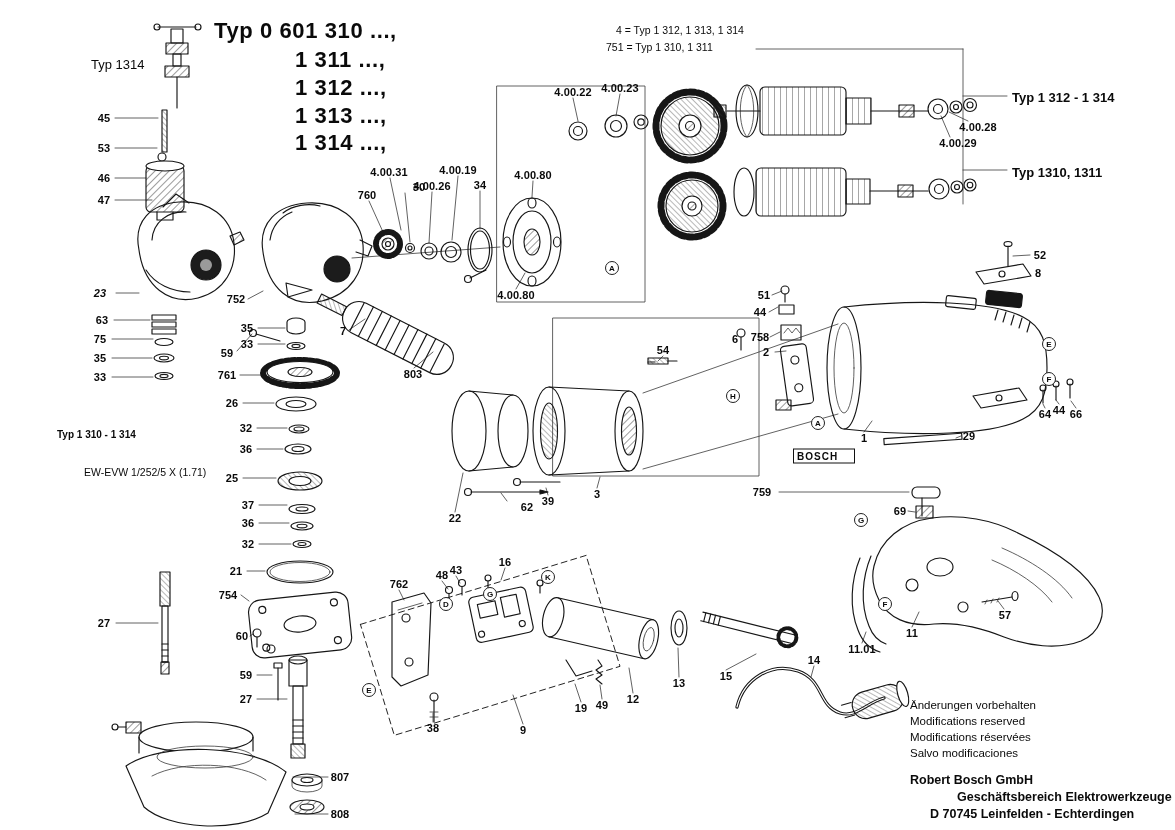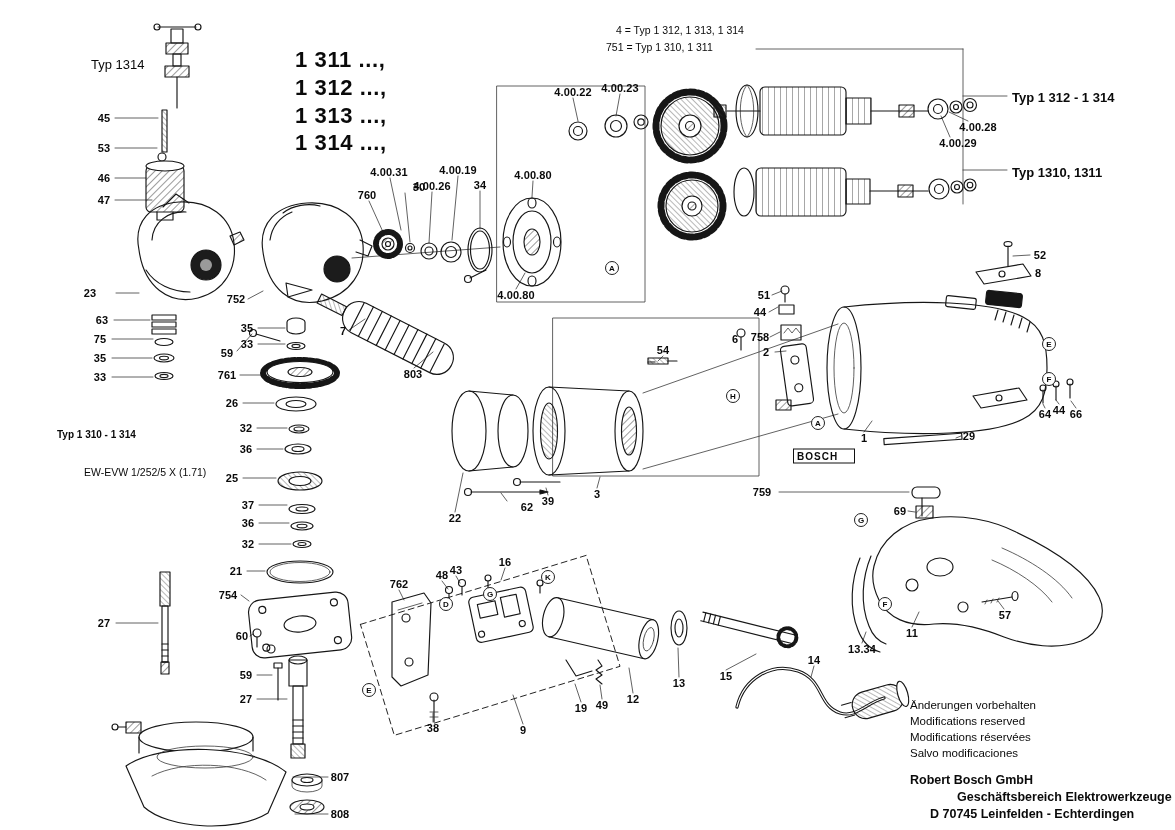--- a/index.html
+++ b/index.html
@@ -373,20 +373,21 @@
           <ellipse cx="307" cy="780" rx="6" ry="2.5"></ellipse>
     <path d="M292,780 v6 a15,6 0 0 0 30,0 v-6" class="thin"></path>
     <ellipse cx="307" cy="807" rx="17" ry="7" fill="url(#h1)"></ellipse>
           <ellipse cx="307" cy="807" rx="7" ry="3" fill="#fff"></ellipse>
   </g>
 
 </g>
 </svg>
 
 <div id="labels">
+      <span class="lbl h1 la" style="left: 214px; top: 31px;">Typ 0 601 310 ...,</span>
       <span class="lbl h1 la" style="left: 295px; top: 60px;">1 311 ...,</span>
       <span class="lbl h1 la" style="left: 295px; top: 88px;">1 312 ...,</span>
       <span class="lbl h1 la" style="left: 295px; top: 116px;">1 313 ...,</span>
       <span class="lbl h1 la" style="left: 295px; top: 143px;">1 314 ...,</span>
       <span class="lbl typ la" style="left: 91px; top: 64px;">Typ 1314</span>
       <span class="lbl small la" style="left: 616px; top: 30px;">4 = Typ 1 312, 1 313, 1 314</span>
       <span class="lbl small la" style="left: 606px; top: 47px;">751 = Typ 1 310, 1 311</span>
       <span class="lbl typb la" style="left: 1012px; top: 97px;">Typ 1 312 - 1 314</span>
       <span class="lbl typb la" style="left: 1012px; top: 172px;">Typ 1310, 1311</span>
       <span class="lbl typb2 la" style="left: 57px; top: 434px;">Typ 1 310 - 1 314</span>
@@ -396,21 +397,21 @@
       <span class="lbl foot la" style="left: 910px; top: 721px;">Modifications reserved</span>
       <span class="lbl foot la" style="left: 910px; top: 737px;">Modifications réservées</span>
       <span class="lbl foot la" style="left: 910px; top: 753px;">Salvo modificaciones</span>
       <span class="lbl footb la" style="left: 910px; top: 780px;">Robert Bosch GmbH</span>
       <span class="lbl footb la" style="left: 910px; top: 797px; margin-left: 47px;">Geschäftsbereich Elektrowerkzeuge</span>
       <span class="lbl footb la" style="left: 910px; top: 814px; padding-left: 20px;">D 70745 Leinfelden - Echterdingen</span>
       <span class="lbl part" style="left: 104px; top: 118px;">45</span>
       <span class="lbl part" style="left: 104px; top: 148px;">53</span>
       <span class="lbl part" style="left: 104px; top: 178px;">46</span>
       <span class="lbl part" style="left: 104px; top: 200px;">47</span>
-      <span class="lbl part" style="left: 90px; top: 293px;">23</span>
+      <span class="lbl part" style="left: 100px; top: 293px; font-style: italic;">23</span>
       <span class="lbl part" style="left: 102px; top: 320px;">63</span>
       <span class="lbl part" style="left: 100px; top: 339px;">75</span>
       <span class="lbl part" style="left: 100px; top: 358px;">35</span>
       <span class="lbl part" style="left: 100px; top: 377px;">33</span>
       <span class="lbl part" style="left: 104px; top: 623px;">27</span>
       <span class="lbl part" style="left: 236px; top: 299px;">752</span>
       <span class="lbl part" style="left: 247px; top: 328px;">35</span>
       <span class="lbl part" style="left: 247px; top: 344px;">33</span>
       <span class="lbl part" style="left: 227px; top: 353px;">59</span>
       <span class="lbl part" style="left: 227px; top: 375px;">761</span>
@@ -454,21 +455,21 @@
       <span class="lbl part" style="left: 969px; top: 436px;">29</span>
       <span class="lbl part" style="left: 1045px; top: 414px;">64</span>
       <span class="lbl part" style="left: 1059px; top: 410px;">44</span>
       <span class="lbl part" style="left: 1076px; top: 414px;">66</span>
       <span class="lbl part" style="left: 597px; top: 494px;">3</span>
       <span class="lbl part" style="left: 548px; top: 501px;">39</span>
       <span class="lbl part" style="left: 507px; top: 507px; padding-left: 40px;">62</span>
       <span class="lbl part" style="left: 455px; top: 518px;">22</span>
       <span class="lbl part" style="left: 762px; top: 492px;">759</span>
       <span class="lbl part" style="left: 900px; top: 511px;">69</span>
-      <span class="lbl part" style="left: 862px; top: 649px;">13.34</span>
+      <span class="lbl part" style="left: 862px; top: 649px;">11.01</span>
       <span class="lbl part" style="left: 912px; top: 633px;">11</span>
       <span class="lbl part" style="left: 1005px; top: 615px;">57</span>
       <span class="lbl part" style="left: 814px; top: 660px;">14</span>
       <span class="lbl part" style="left: 399px; top: 584px;">762</span>
       <span class="lbl part" style="left: 442px; top: 575px;">48</span>
       <span class="lbl part" style="left: 456px; top: 570px;">43</span>
       <span class="lbl part" style="left: 505px; top: 562px;">16</span>
       <span class="lbl part" style="left: 433px; top: 728px;">38</span>
       <span class="lbl part" style="left: 581px; top: 708px;">19</span>
       <span class="lbl part" style="left: 602px; top: 705px;">49</span>

